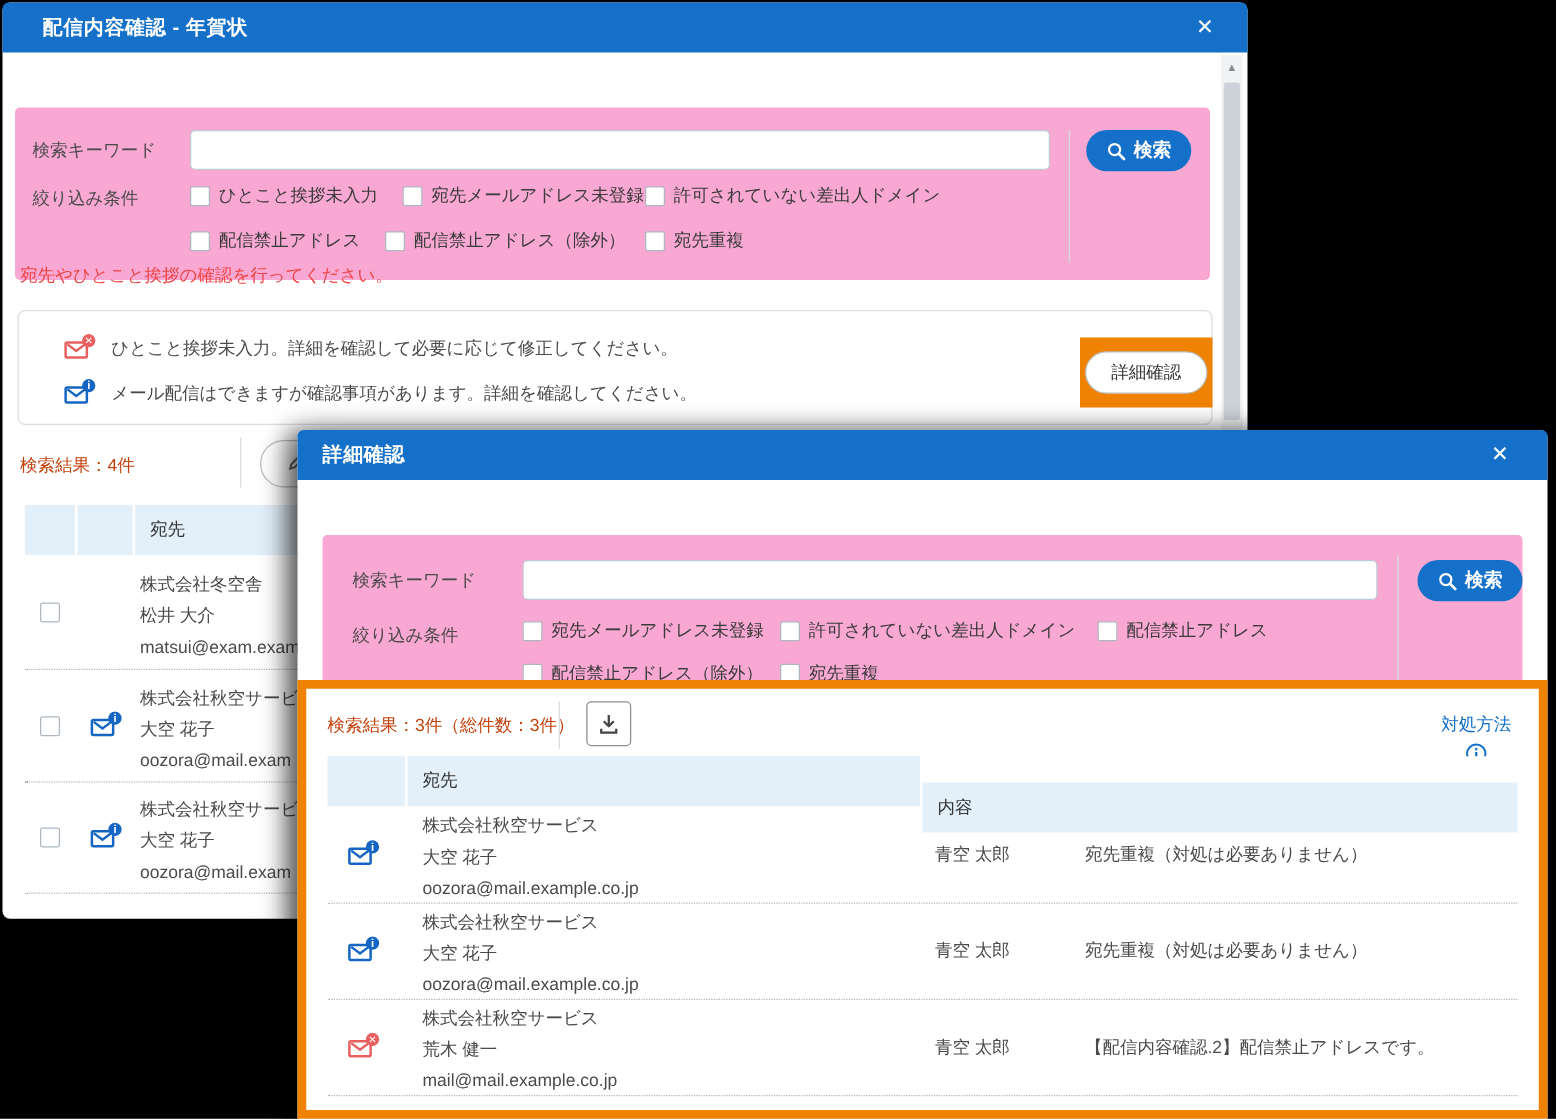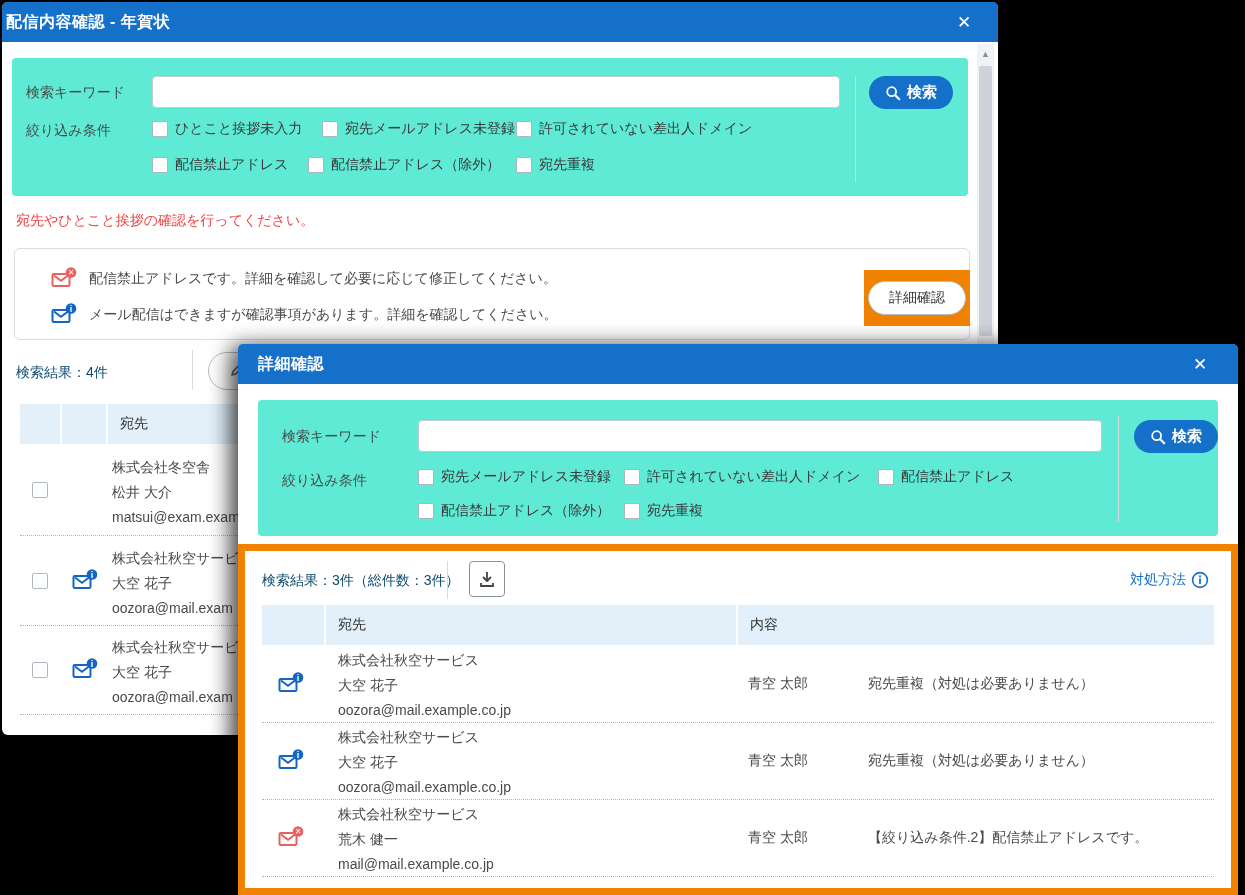--- a/index.html
+++ b/index.html
@@ -24,22 +24,23 @@
     display:flex; align-items:center;
   }
   .modal-title { color:#fff; font-size:16px; font-weight:bold; letter-spacing:.5px; }
   .modal-close {
     position:absolute; top:0; height:40px; width:40px;
     display:flex; align-items:center; justify-content:center;
     color:#fff; font-size:17px; font-weight:bold; cursor:pointer;
   }
   .panel {
     position:absolute;
-    background:#5eead4;
+    background:#f9a8d4;
     border-radius:4px;
+    margin-top:28px;
   }
   .field-label { position:absolute; font-size:14px; color:#4a4a4a; white-space:nowrap; }
   .text-input {
     position:absolute; height:32px;
     background:#fff; border:1px solid #c0cad4; border-radius:4px;
     font-size:14px; padding:0 10px; color:#333;
     font-family:"Liberation Sans","DejaVu Sans",sans-serif;
   }
   .vdiv { position:absolute; width:1px; background:#d3dbe3; }
   .search-btn {
@@ -68,48 +69,48 @@
   .highlight {
     position:absolute; background:#EF8200;
     display:flex; align-items:center; justify-content:center;
   }
   .pill-btn {
     background:#fff; border:1px solid #b9bdc2; border-radius:17px;
     height:34px; padding:0 20px; font-size:14px; color:#333;
     cursor:pointer; white-space:nowrap;
     font-family:"Liberation Sans","DejaVu Sans",sans-serif;
   }
-  .result-text { font-size:14px; color:#0c4a6e; white-space:nowrap; }
+  .result-text { font-size:14px; color:#c2410c; white-space:nowrap; }
   .tbl-header { position:absolute; display:flex; background:#fff; }
   .th-cell {
     background:#E3F0FA; height:40px; display:flex; align-items:center;
     font-size:14px; color:#333; padding-left:12px;
   }
   .tbl-row { position:absolute; border-bottom:1px dotted #b5b5b5; }
   .row-lines { font-size:14px; line-height:25px; color:#4a4a4a; white-space:nowrap; }
   .cell-mid { position:absolute; top:0; bottom:0; display:flex; align-items:center; font-size:14px; color:#4a4a4a; white-space:nowrap; }
   .scrollbar {
     position:absolute; background:#f0f2f4;
   }
   .scroll-arrow { position:absolute; left:0; right:0; text-align:center; color:#868c92; font-size:9px; }
   .scroll-thumb { position:absolute; left:2px; width:13px; background:#cdd3d9; border-radius:2px; }
-  .link { color:#1470C8; font-size:14px; text-decoration:none; display:inline-flex; align-items:center; gap:5px; cursor:pointer; }
+  .link { color:#1470C8; font-size:14px; text-decoration:none; display:inline-flex; align-items:center; gap:5px; cursor:pointer;flex-direction:column; }
   .dl-btn {
     position:absolute; width:36px; height:36px; background:#fff;
     border:1px solid #8a9096; border-radius:4px;
     display:flex; align-items:center; justify-content:center; cursor:pointer;
   }
 </style>
 </head>
 <body>
 
 <div class="modal" style="left:2px; top:2px; width:996px; height:733px;">
 
   <div class="modal-header">
-    <span class="modal-title" style="margin-left:4px">配信内容確認 - 年賀状</span>
+    <span class="modal-title" style="margin-left:32px">配信内容確認 - 年賀状</span>
   </div>
   <div class="modal-close" style="right:14px">✕</div>
 
   <div class="panel" style="left:10px; top:56px; width:956px; height:138px;">
     <span class="field-label" style="left:14px; top:26px;">検索キーワード</span>
     <input class="text-input" style="left: 140px; top: 18px; width: 688px;" value="">
     <div class="vdiv" style="left:843px; top:18px; height:106px;"></div>
     <button class="search-btn" style="left:857px; top:18px;">
       <svg width="16" height="16" viewBox="0 0 18 18">
         <circle cx="7.5" cy="7.5" r="5" fill="none" stroke="#fff" stroke-width="2"></circle>
@@ -150,21 +151,21 @@
   <div class="notice-box" style="left:12px; top:246px; width:956px; height:92px;">
     <div class="notice-line" style="left:36px; top:18px;">
       <span class="icon-mail icon-error">
         <svg width="26" height="24" viewBox="0 0 26 24">
           <rect x="1.5" y="7" width="17" height="12" rx="1.2" fill="none" stroke="currentColor" stroke-width="2"></rect>
           <path d="M3 8.5 L10 13.8 L17 8.5" fill="none" stroke="currentColor" stroke-width="2"></path>
           <circle cx="20" cy="5.5" r="5.3" fill="currentColor"></circle>
           <text x="20" y="8.2" text-anchor="middle" font-size="8" font-weight="bold" fill="#fff">✕</text>
         </svg>
       </span>
-      <span class="notice-text">配信禁止アドレスです。詳細を確認して必要に応じて修正してください。</span>
+      <span class="notice-text">ひとこと挨拶未入力。詳細を確認して必要に応じて修正してください。</span>
     </div>
     <div class="notice-line" style="left:36px; top:54px;">
       <span class="icon-mail icon-info">
         <svg width="26" height="24" viewBox="0 0 26 24">
           <rect x="1.5" y="7" width="17" height="12" rx="1.2" fill="none" stroke="currentColor" stroke-width="2"></rect>
           <path d="M3 8.5 L10 13.8 L17 8.5" fill="none" stroke="currentColor" stroke-width="2"></path>
           <circle cx="20" cy="5.5" r="5.3" fill="currentColor"></circle>
           <text x="20" y="8.6" text-anchor="middle" font-size="9" font-weight="bold" fill="#fff">i</text>
         </svg>
       </span>
@@ -298,21 +299,21 @@
         <svg width="18" height="18" viewBox="0 0 18 18">
           <circle cx="9" cy="9" r="7.4" fill="none" stroke="#1470C8" stroke-width="1.6"></circle>
           <rect x="8.1" y="7.6" width="1.8" height="5.4" fill="#1470C8"></rect>
           <rect x="8.1" y="4.4" width="1.8" height="1.9" fill="#1470C8"></rect>
         </svg>
       </a>
 
       <div class="tbl-header" style="left:17px; top:54px; width:952px; gap:2px;">
         <div class="th-cell" style="width:62px;"></div>
         <div class="th-cell" style="width:410px;">宛先</div>
-        <div class="th-cell" style="flex:1;">内容</div>
+        <div class="th-cell" style="flex:1;margin-top:21px;">内容</div>
       </div>
 
       <div class="tbl-row" style="left:17px; top:94px; width:952px; height:78px;">
         <span class="icon-mail icon-info" style="position:absolute; left:16px; top:27px;">
           <svg width="26" height="24" viewBox="0 0 26 24">
             <rect x="1.5" y="7" width="17" height="12" rx="1.2" fill="none" stroke="currentColor" stroke-width="2"></rect>
             <path d="M3 8.5 L10 13.8 L17 8.5" fill="none" stroke="currentColor" stroke-width="2"></path>
             <circle cx="20" cy="5.5" r="5.3" fill="currentColor"></circle>
             <text x="20" y="8.6" text-anchor="middle" font-size="9" font-weight="bold" fill="#fff">i</text>
           </svg>
@@ -352,18 +353,18 @@
             <circle cx="20" cy="5.5" r="5.3" fill="currentColor"></circle>
             <text x="20" y="8.2" text-anchor="middle" font-size="8" font-weight="bold" fill="#fff">✕</text>
           </svg>
         </span>
         <div class="row-lines" style="position:absolute; left:76px; top:2px;">
           <div>株式会社秋空サービス</div>
           <div>荒木 健一</div>
           <div>mail@mail.example.co.jp</div>
         </div>
         <div class="cell-mid" style="left:486px;">青空 太郎</div>
-        <div class="cell-mid" style="left:606px;">【絞り込み条件.2】配信禁止アドレスです。</div>
+        <div class="cell-mid" style="left:606px;">【配信内容確認.2】配信禁止アドレスです。</div>
       </div>
 
     </div>
   </div>
 </div>
 
 </body></html>

